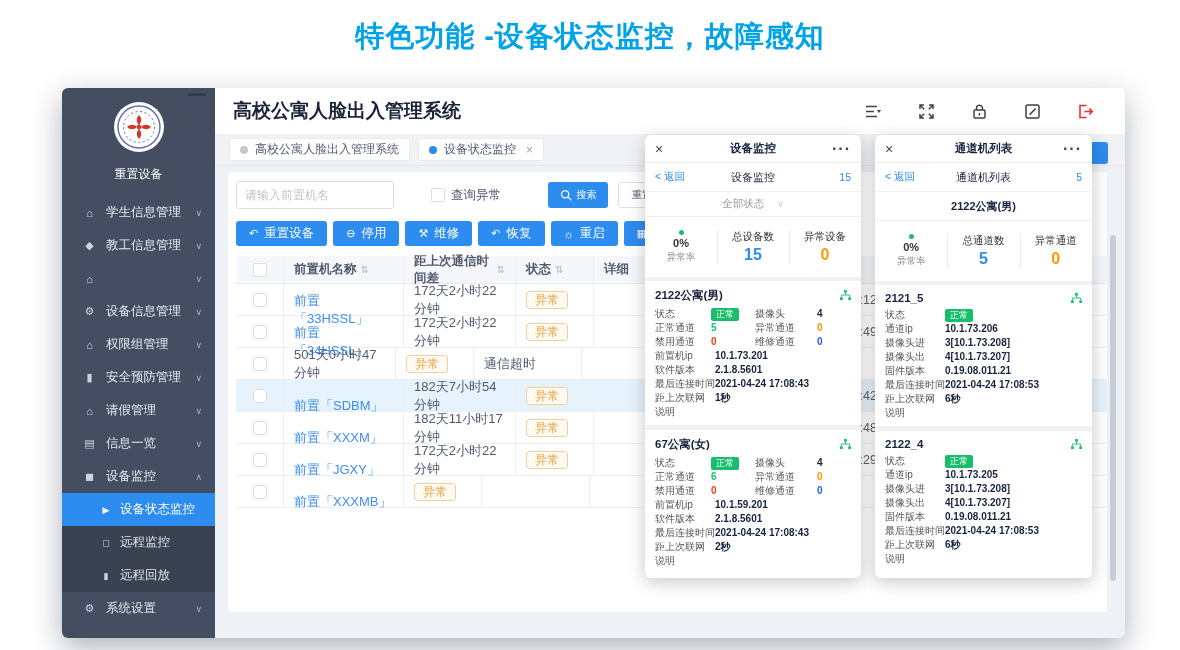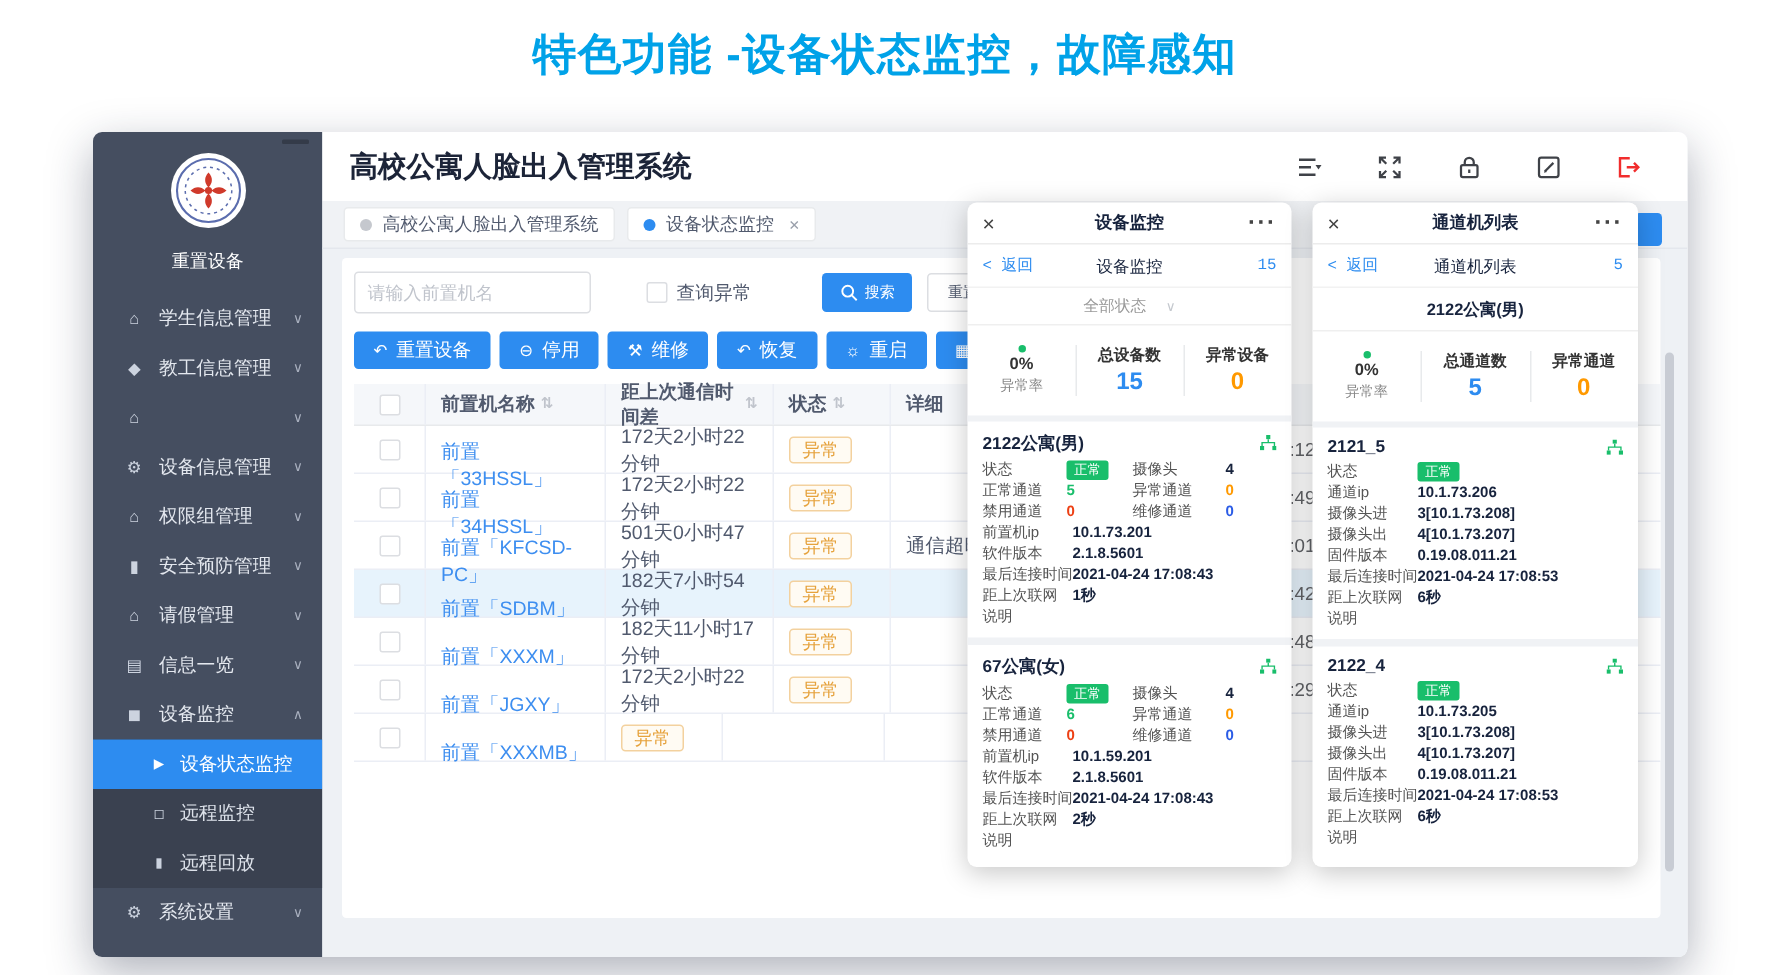--- a/index.html
+++ b/index.html
@@ -84,36 +84,36 @@
     padding:2px 8px; border-radius:3px; line-height:1; }
 
   
   .panel { position:absolute; top:47px; width:216px; height:443px; background:#fff; border-radius:6px;
     box-shadow:0 4px 18px rgba(0,0,0,.22); z-index:10; overflow:hidden; }
   .panel-dev { left:583px; } .panel-chn { left:813px; width:217px; }
   .p-titlebar { height:28px; display:flex; align-items:center; border-bottom:1px solid #ececec; padding:0 10px; }
   .p-close { font-size:14px; color:#444; width:22px; cursor:pointer; }
   .p-title { flex:1; text-align:center; color:#17233d; font-weight:bold; font-size:11.5px; }
   .p-more { width:22px; text-align:right; color:#444; font-weight:bold; letter-spacing:1px; cursor:pointer; }
-  .p-nav { height:29px; display:flex; align-items:center; padding:0 10px; border-bottom:1px solid #f2f2f2; font-size:10.5px;font-family:Liberation Mono, monospace; }
+  .p-nav { height:29px; display:flex; align-items:center; padding:0 10px; border-bottom:1px solid #f2f2f2; font-size:10.5px; }
   .p-back { color:#2d8cf0; width:52px; cursor:pointer; }
   .p-navtitle { flex:1; text-align:center; font-size:11px; color:#17233d; }
   .p-count { width:52px; text-align:right; color:#2d8cf0; }
   .p-filter { height:25px; display:flex; align-items:center; justify-content:center; gap:13px;
     color:#999; font-size:10.5px; border-bottom:1px solid #efefef; cursor:pointer; }
   .p-filter .fd { color:#c4c8ce; font-size:9px; }
   .p-sub { height:29px; display:flex; align-items:center; justify-content:center; font-size:11px;
     font-weight:bold; color:#17233d; border-bottom:1px solid #efefef; }
   .p-stats { height:64px; display:flex; border-bottom:4px solid #f0f2f5; }
   .p-stat { flex:1; display:flex; flex-direction:column; align-items:center; justify-content:center; gap:2px; position:relative; }
   .p-stat:not(:first-child)::before { content:""; position:absolute; left:0; top:13px; bottom:13px; width:1px; background:#e8eaec; }
   .stat-dot { width:5px; height:5px; border-radius:50%; background:#19be6b; }
   .stat-rate { font-size:11px; font-weight:bold; color:#333; }
   .stat-sub { font-size:9.5px; color:#888; }
-  .stat-label { font-size:10.5px; font-weight:bold; color:#333; }
+  .stat-label { font-size:10.5px; font-weight:normal; color:#333; }
   .stat-num { font-size:16px; font-weight:bold; }
   .num-blue { color:#2d8cf0; } .num-orange { color:#ff9900; }
 
   .p-card { padding:7px 10px 6px; }
   .p-card + .p-card { border-top:5px solid #f0f2f5; }
   .pc-head { display:flex; align-items:center; margin-bottom:4px; }
   .pc-name { font-size:11.5px; font-weight:bold; color:#17233d; flex:1; }
   .krow { display:grid; grid-template-columns:56px 44px 62px 1fr; font-size:10px; line-height:14px; color:#555; }
   .krow2 { display:flex; font-size:10px; line-height:14px; color:#555; }
   .krow2 .k { width:60px; flex-shrink:0; }
@@ -385,23 +385,20 @@
                 </div>
               <div class="tc tc-time">
                   <span>:49</span>
                 </div>
               <div class="tc tc-rest"></div>
             </div>
             <div class="t-row">
               <div class="tc tc-check">
                   <span class="chk"></span>
                 </div>
-              <div class="tc tc-name">
-                  <span class="link">前置「KFCSD-PC」</span>
-                </div>
               <div class="tc tc-diff">
                   <span>501天0小时47分钟</span>
                 </div>
               <div class="tc tc-status">
                   <span class="badge-abn">异常</span>
                 </div>
               <div class="tc tc-detail">
                   <span>通信超时</span>
                 </div>
               <div class="tc tc-time">

